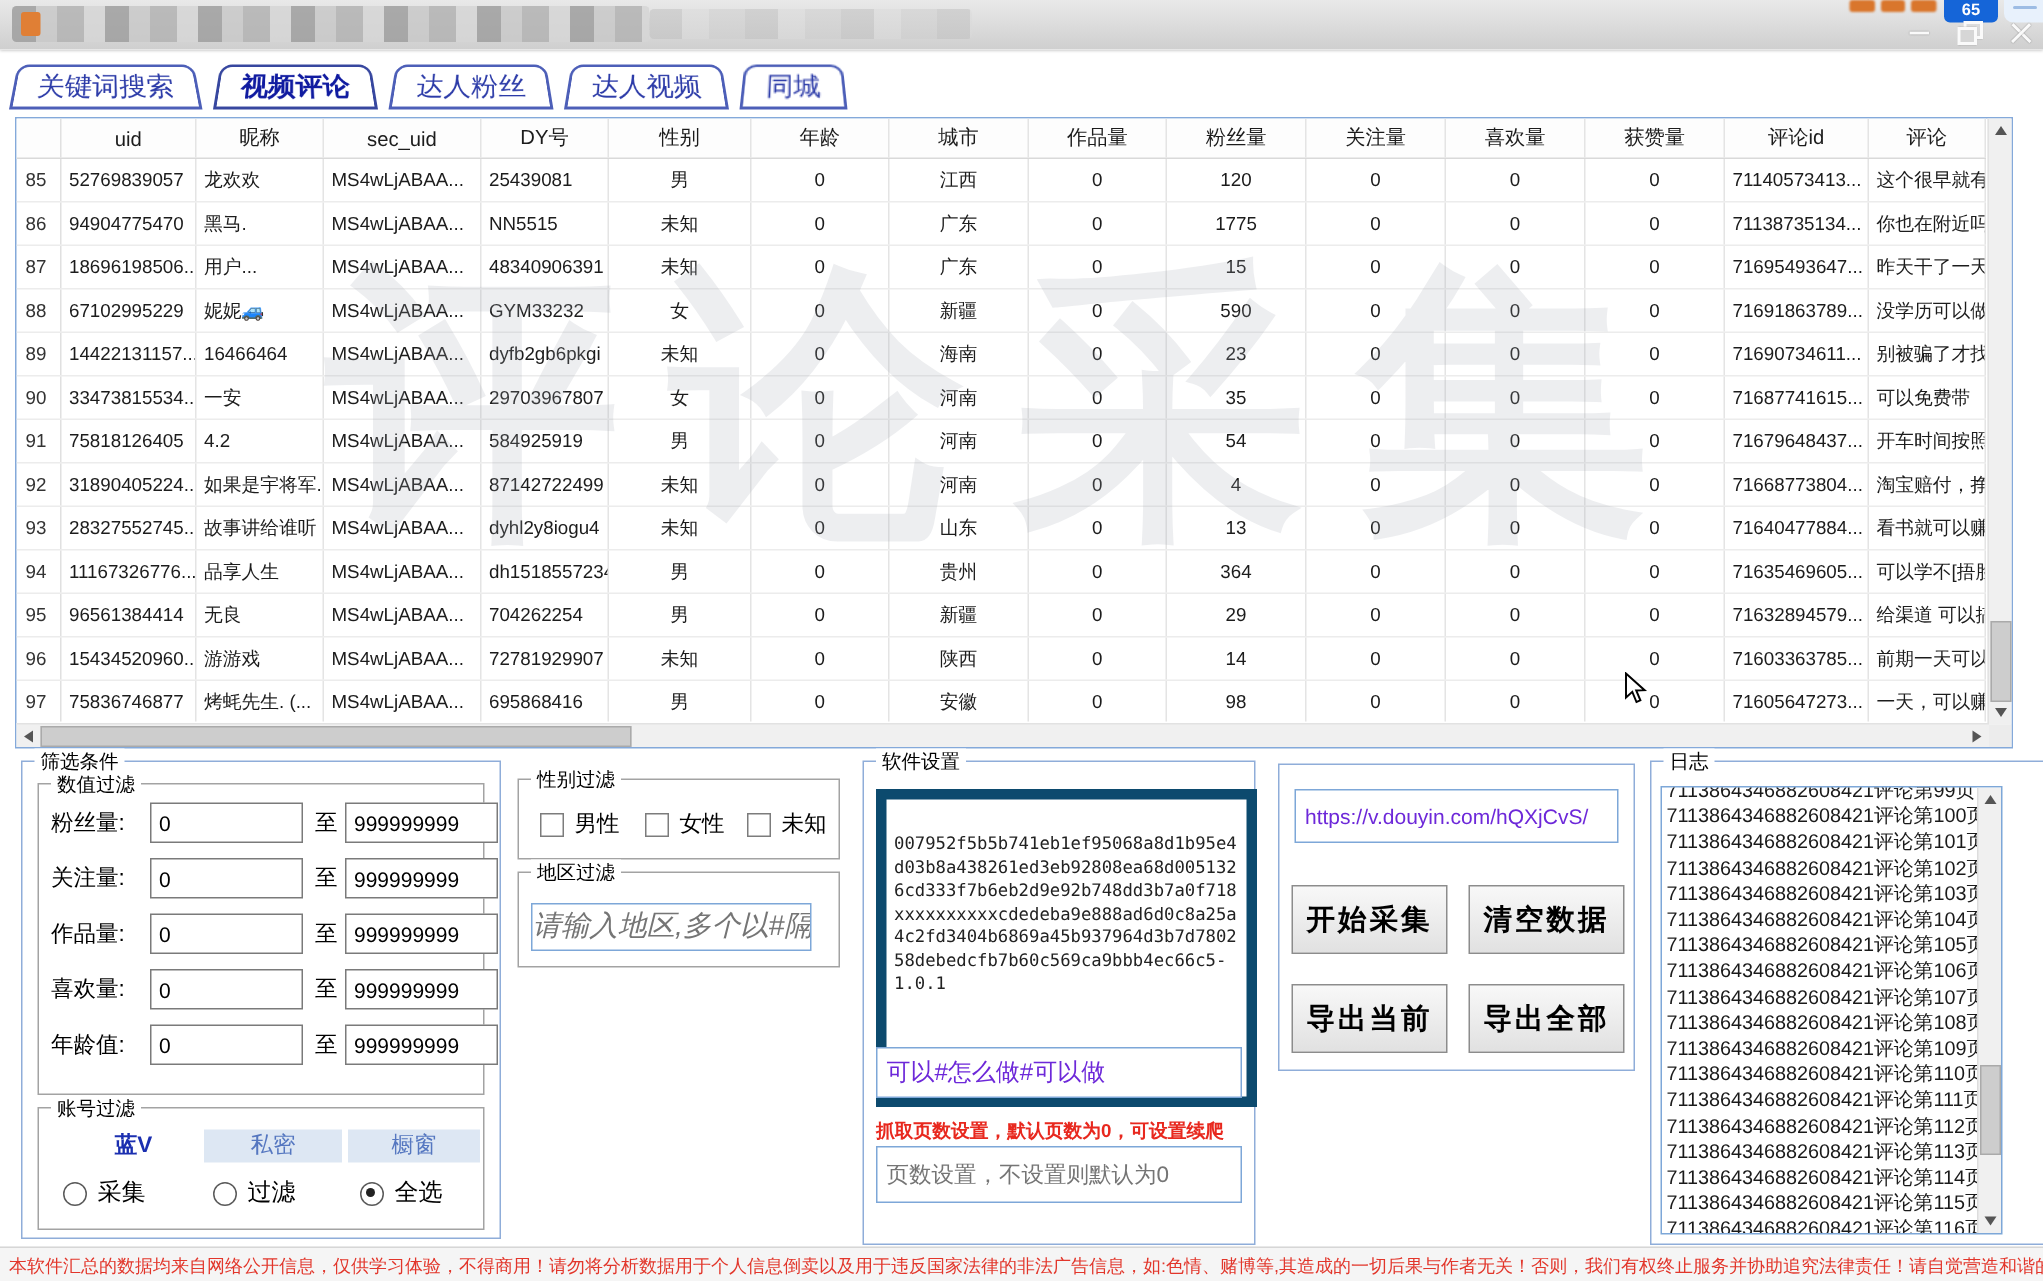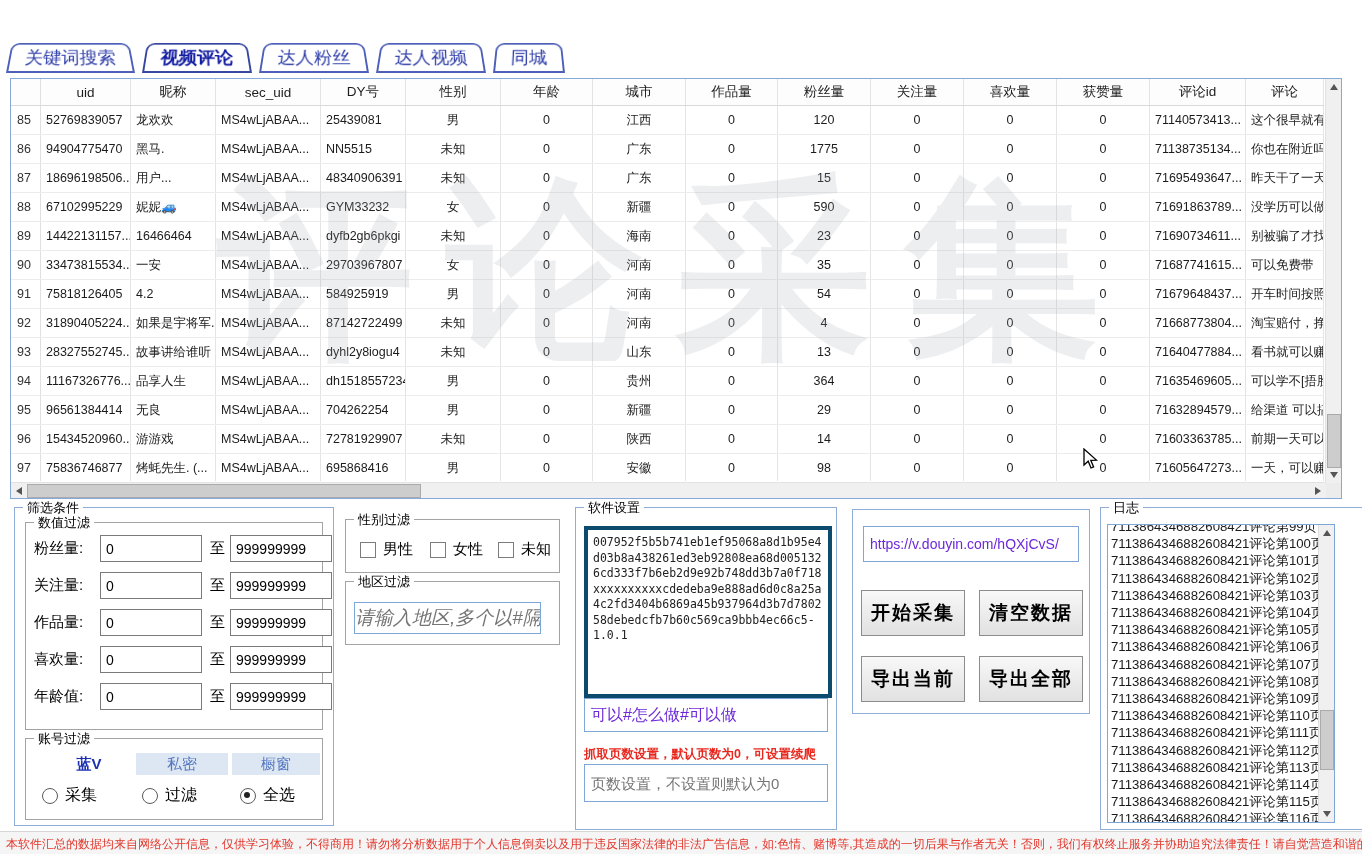--- a/index.html
+++ b/index.html
@@ -78,21 +78,21 @@
   .toggle.off{background:#dde7f3;color:#5577c0;}
   .radio{position:absolute;display:flex;align-items:center;gap:7px;font-size:16px;color:#000;}
   .radio .cir{width:14px;height:14px;border:1px solid #5a5a5a;border-radius:50%;background:#fff;position:relative;}
   .radio.checked .cir:after{content:"";position:absolute;left:3px;top:3px;width:6px;height:6px;border-radius:50%;background:#222;}
 
   
   .check{position:absolute;display:flex;align-items:center;gap:7px;font-size:15px;color:#000;}
   .check .box{width:14px;height:14px;border:1px solid #7c7c7c;background:#fff;}
 
   .blueinput{border:1px solid #7da7d8;font-family:inherit;background:#fff;color:#6d28d9;}
-  .keybox{position:absolute;left:8px;top:18px;width:230px;height:154px;border:4px solid #0c4a6e;padding:5px 5px;
+  .keybox{position:absolute;left:8px;top:18px;width:230px;height:154px;border:7px solid #0c4a6e;padding:22px 5px;
     font-family:"DejaVu Sans Mono",monospace;font-size:11.5px;line-height:15.5px;word-break:break-all;color:#222;overflow:hidden;}
   .rednote{position:absolute;left:8px;top:238px;font-size:12.5px;font-weight:bold;color:#e8281e;white-space:nowrap;}
 
   
   .btn{position:absolute;width:102px;height:44px;background:linear-gradient(#f8f8f8,#e1e1e1);
     border:1px solid #8c8c8c;font-size:19px;font-weight:bold;color:#000;display:flex;align-items:center;justify-content:center;
     font-family:"Liberation Serif","DejaVu Serif",serif;letter-spacing:2px;}
 
   
   .loglist{position:absolute;left:6px;top:16px;width:226px;height:297px;border:1px solid #7da7d8;overflow:hidden;}
@@ -107,20 +107,45 @@
     overflow:hidden;white-space:nowrap;}
   .statusbar span{display:inline-block;padding:4px 0 0 6px;font-size:12px;color:#e2362b;}
 
   .cursor{position:absolute;left:1082px;top:448px;z-index:9;pointer-events:none;}
 </style>
 </head>
 <body>
 
 <div class="app">
 
+  <div class="titlebar">
+    <div class="mosaic"></div>
+    <div class="mosaic2"></div>
+    <div class="appicon"></div>
+    <div class="orange-scribble">
+        <i></i>
+        <i></i>
+        <i></i>
+      </div>
+    <div class="badge">65</div>
+    <div class="corner-tab">
+        <i></i>
+      </div>
+    <div class="wc wc-min">
+        <i></i>
+      </div>
+    <div class="wc wc-restore">
+        <i></i>
+        <b></b>
+      </div>
+    <div class="wc wc-close">
+        <i></i>
+        <b></b>
+      </div>
+  </div>
 
   <div class="tabbar">
       <div class="tab">关键词搜索</div>
       <div class="tab active">视频评论</div>
       <div class="tab">达人粉丝</div>
       <div class="tab">达人视频</div>
       <div class="tab">同城</div>
     </div>
 
   <div class="tablepanel">

